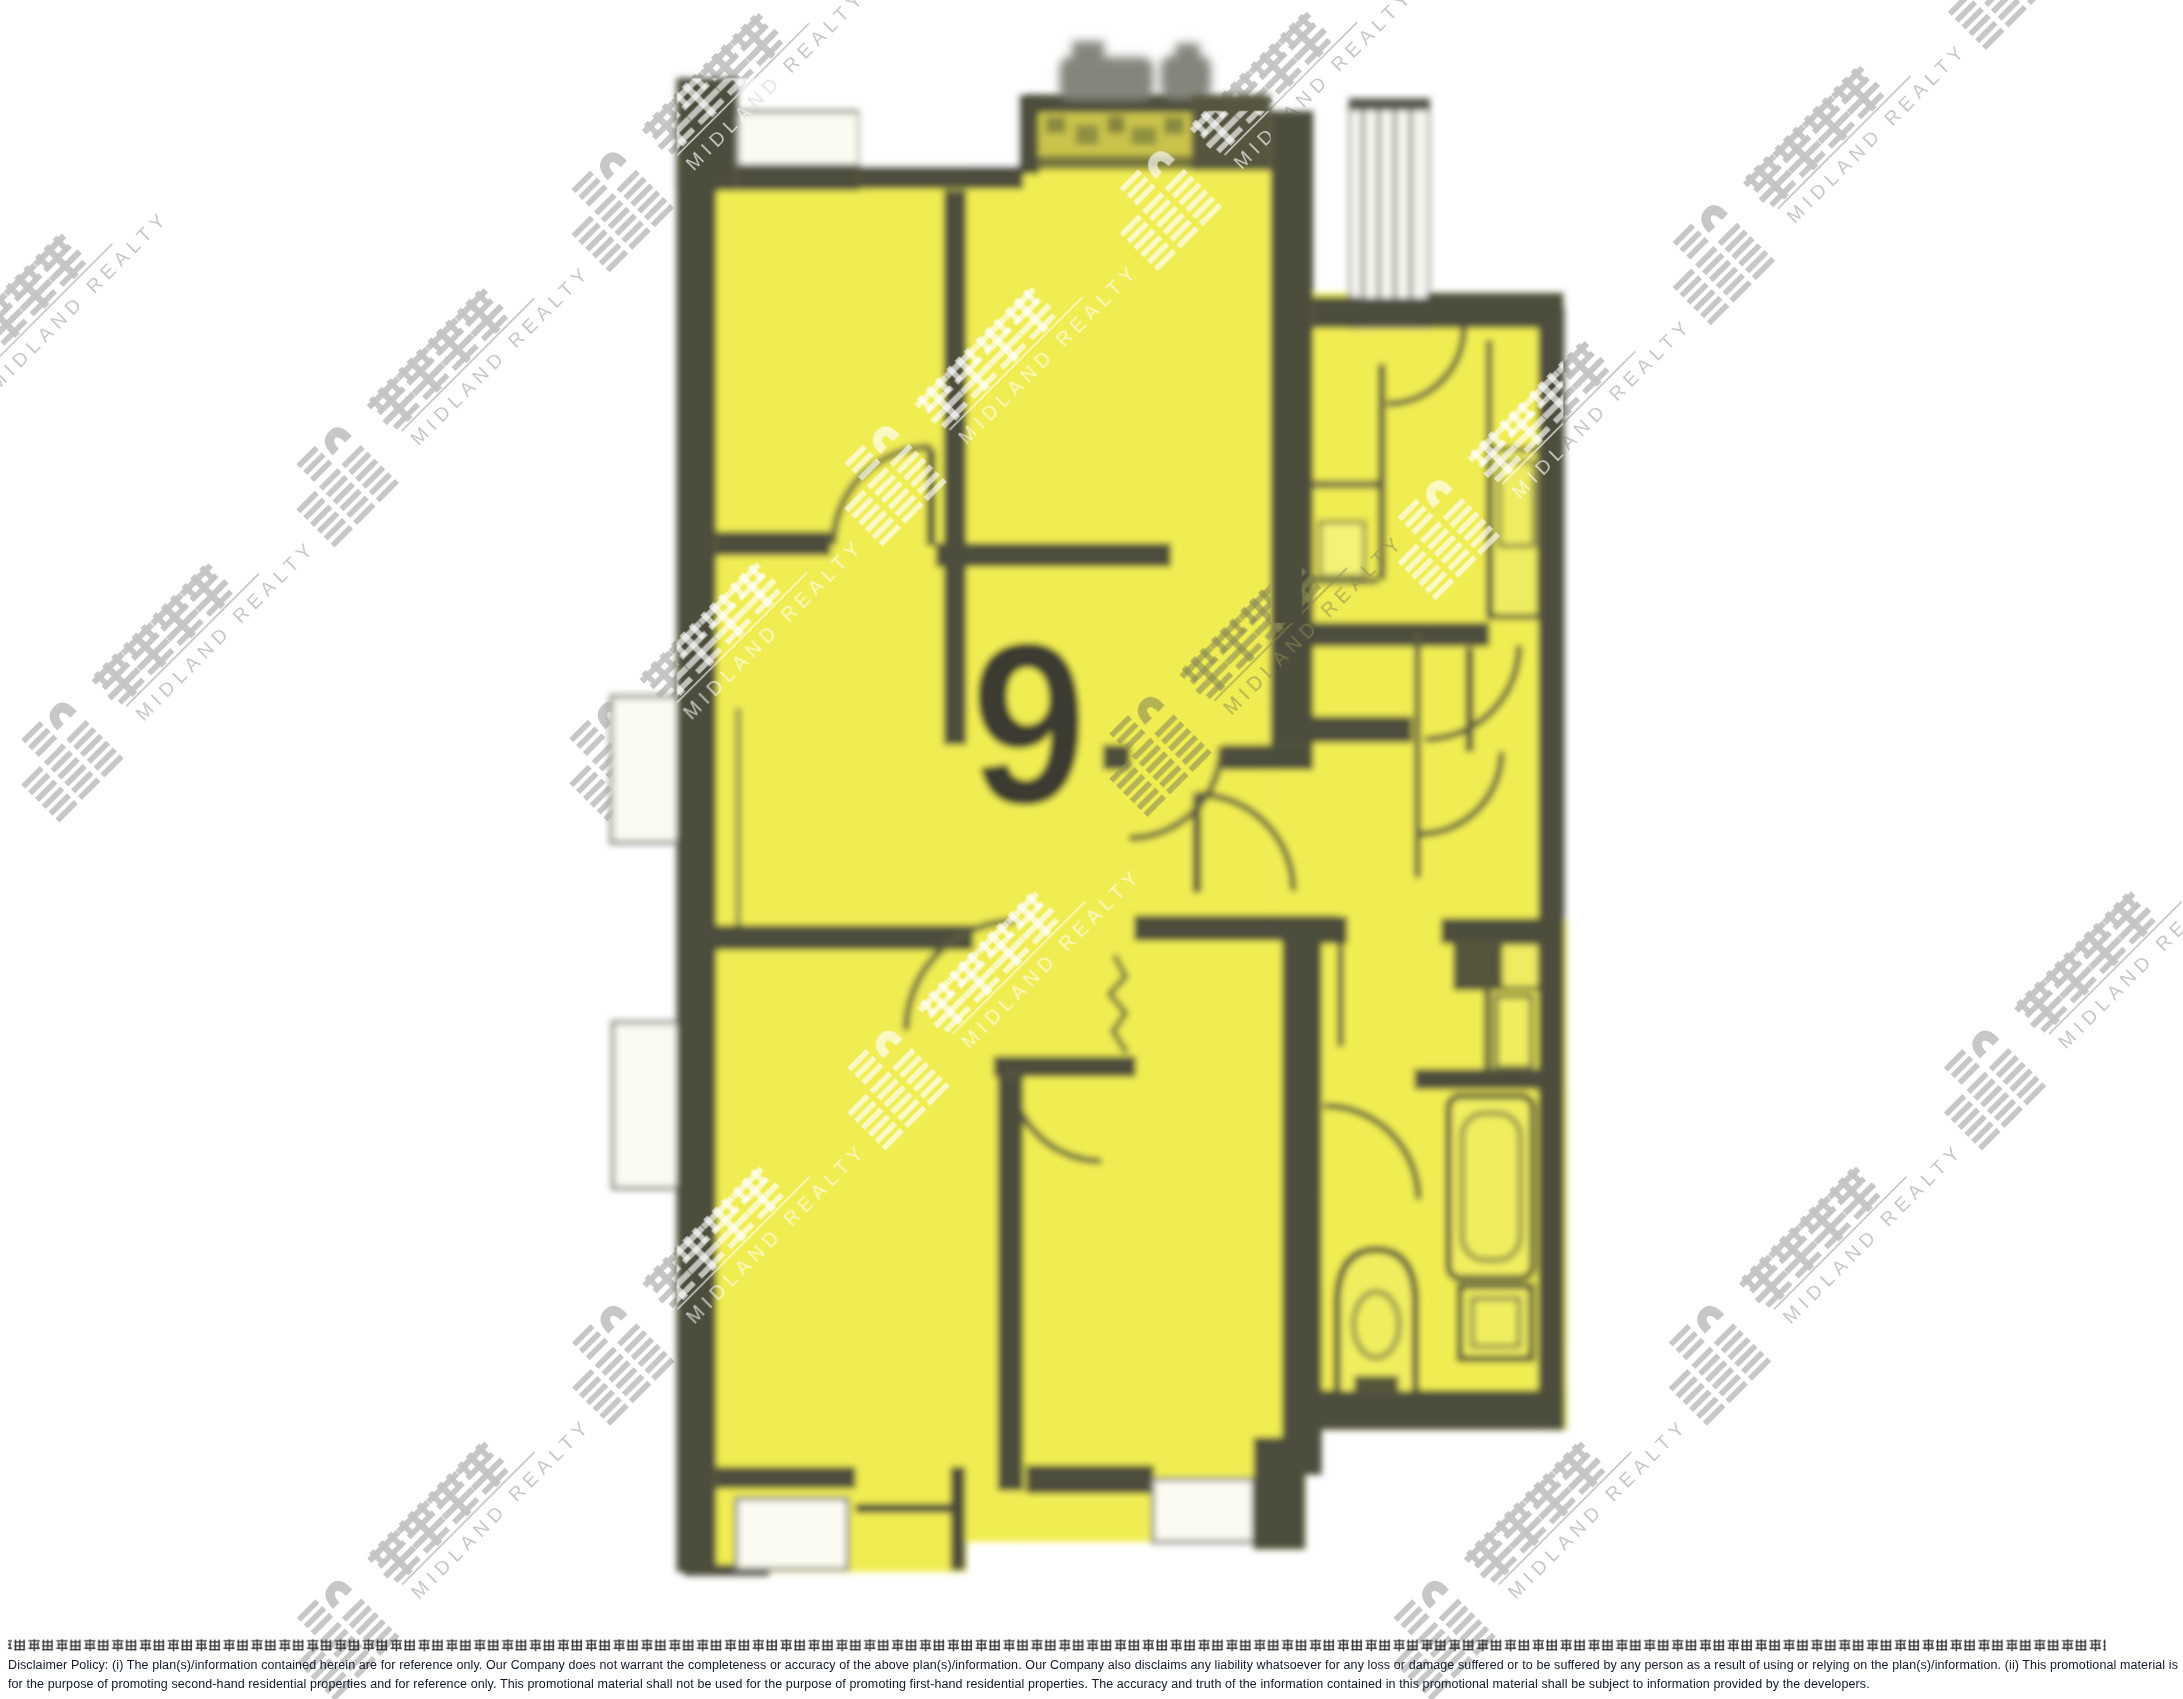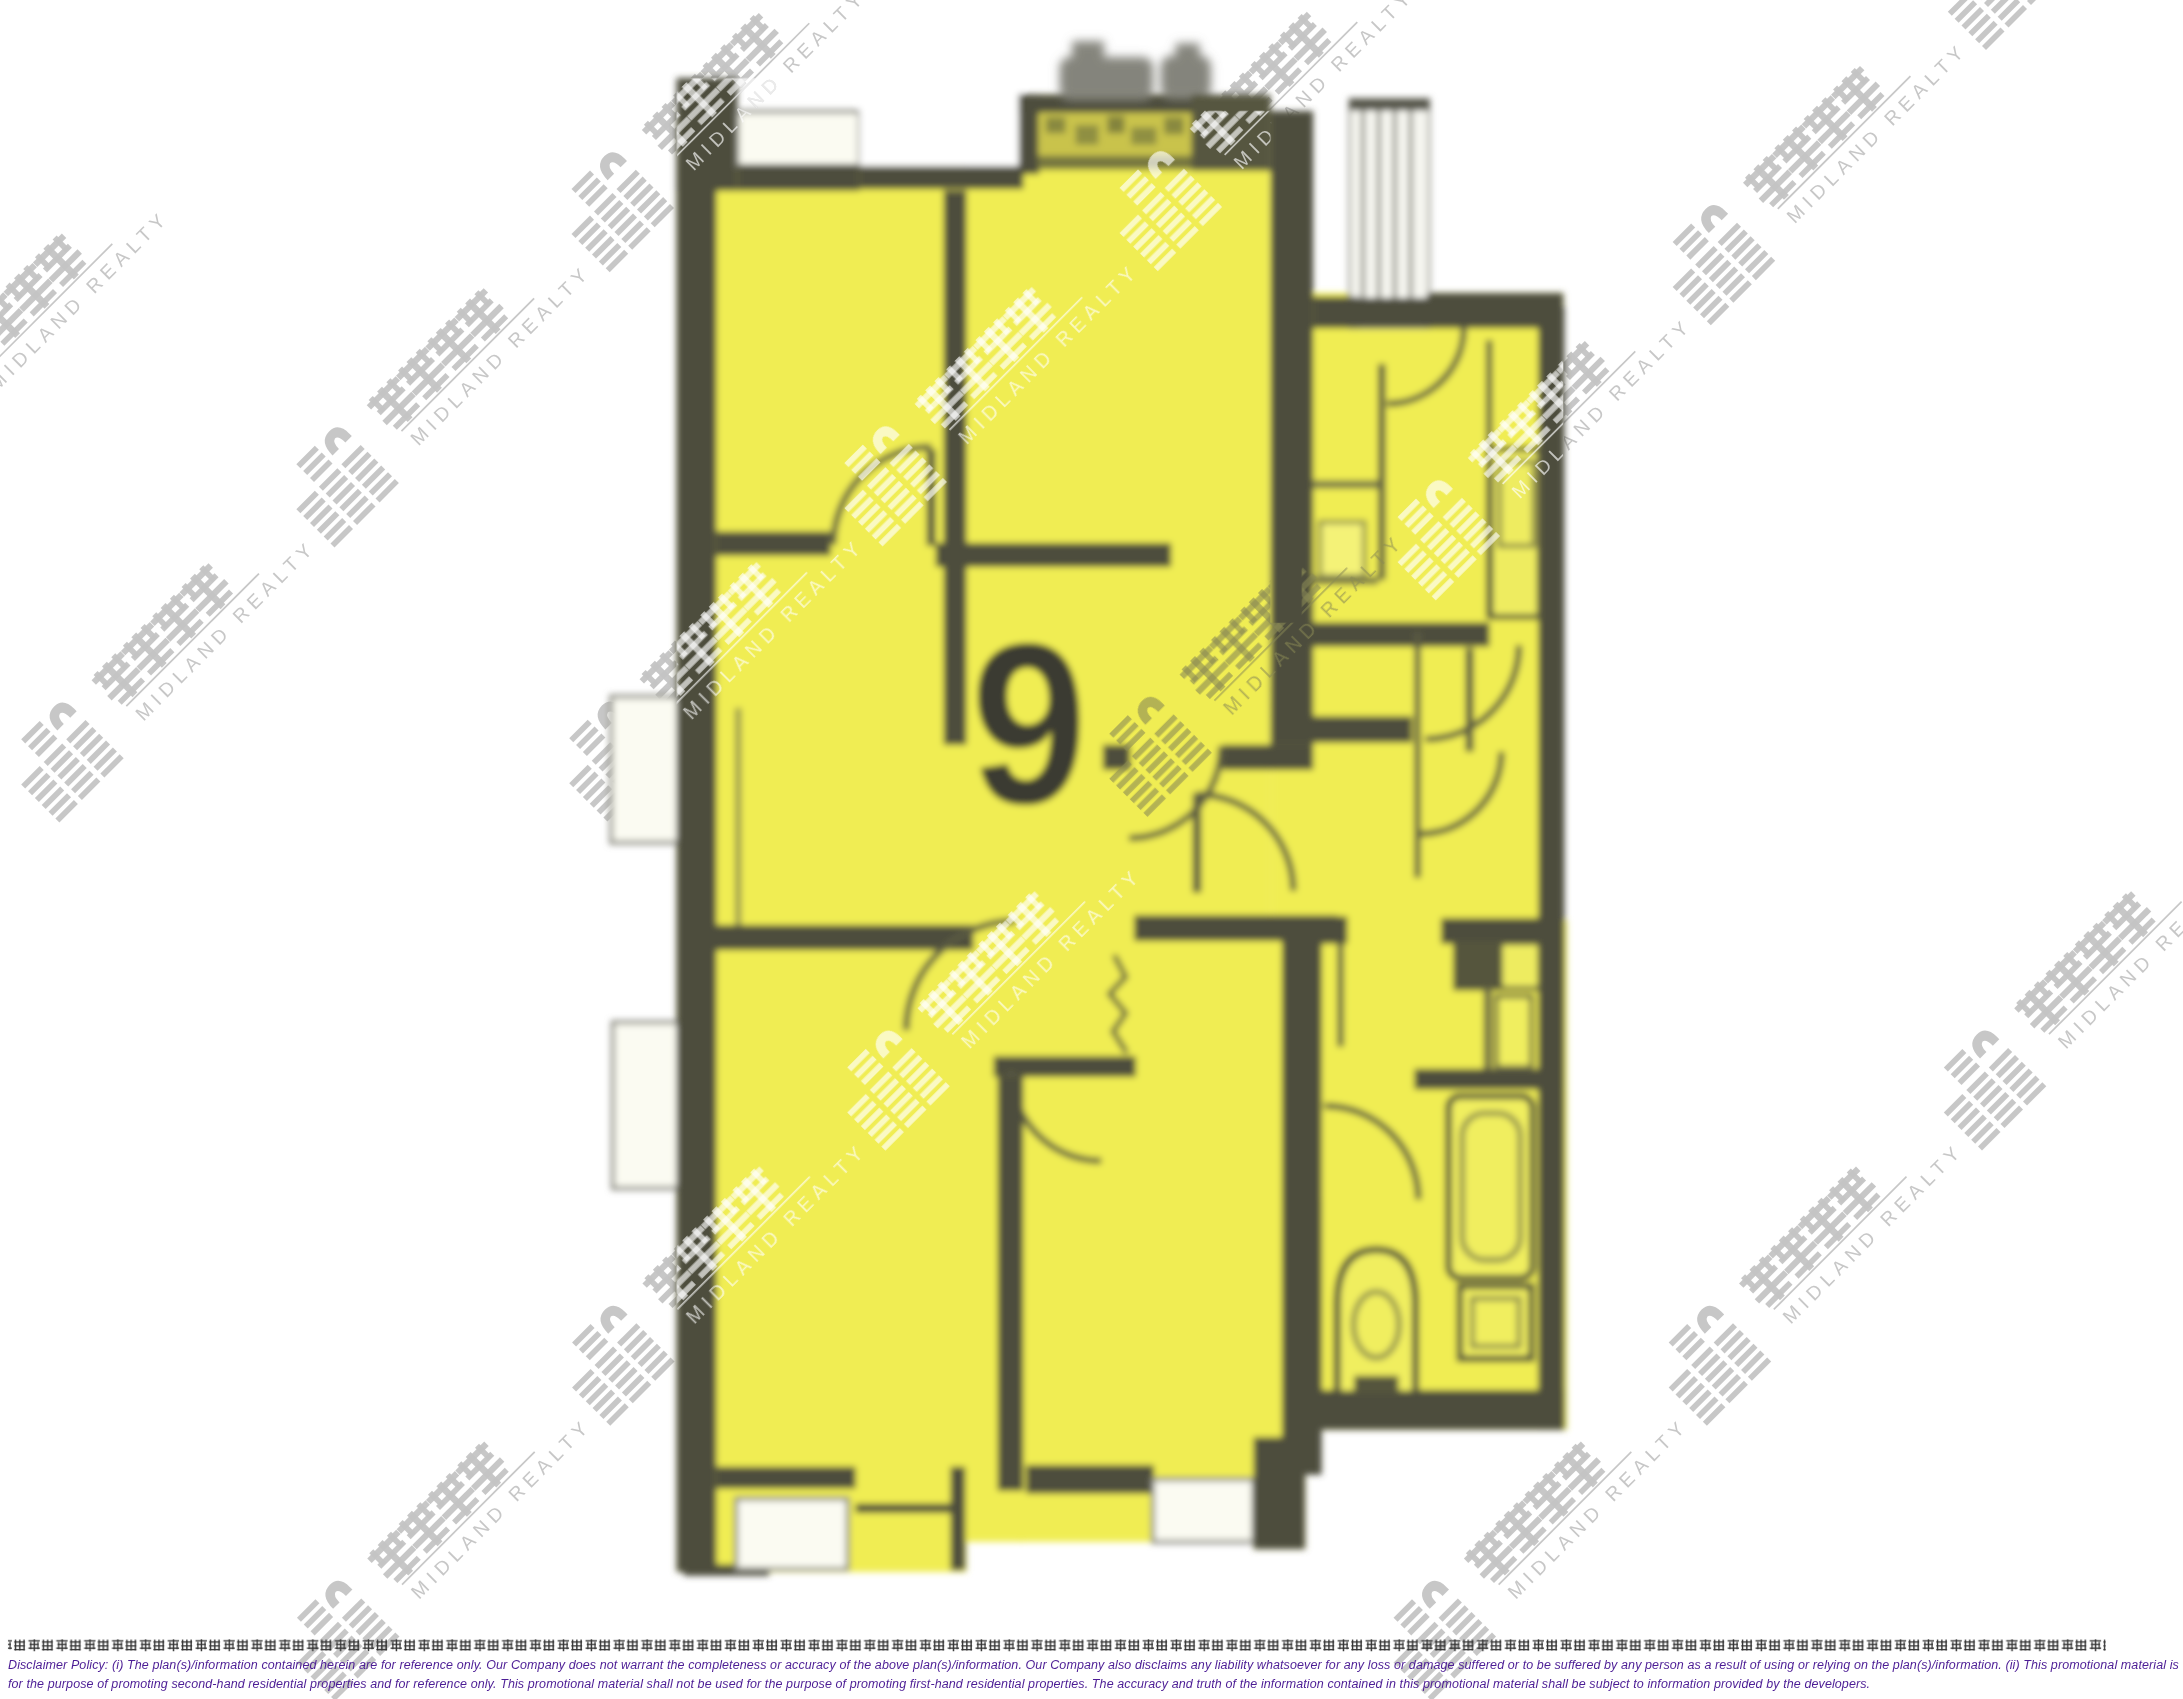--- a/index.html
+++ b/index.html
@@ -1,18 +1,18 @@
 <!DOCTYPE html>
 <html style="font-size:9px"><head>
 <meta charset="utf-8">
 <style>
   html,body{margin:0;padding:0;background:#ffffff;}
   body{width:2183px;height:1700px;position:relative;overflow:hidden;font-family:"Liberation Sans",sans-serif;}
   #plansvg{position:absolute;left:0;top:0;}
-  .disc{position:absolute;left:8px;color:#4c1d95;white-space:nowrap;font-style:italic;}
+  .disc{position:absolute;left:8px;color:#0f172a;white-space:nowrap;}
 </style>
 </head>
 <body>
 <svg id="plansvg" width="2183" height="1700" viewBox="0 0 3840 2990">
   <defs>
     <pattern id="cjkline" width="49" height="22" patternUnits="userSpaceOnUse">
       <rect x="10" y="1" width="2.6" height="21" fill="#333333"></rect>
       <rect x="1" y="3" width="20" height="2.3" fill="#333333"></rect>
       <rect x="3" y="9.5" width="16" height="2.2" fill="#333333"></rect>
       <rect x="1" y="16" width="20" height="2.3" fill="#333333"></rect>

